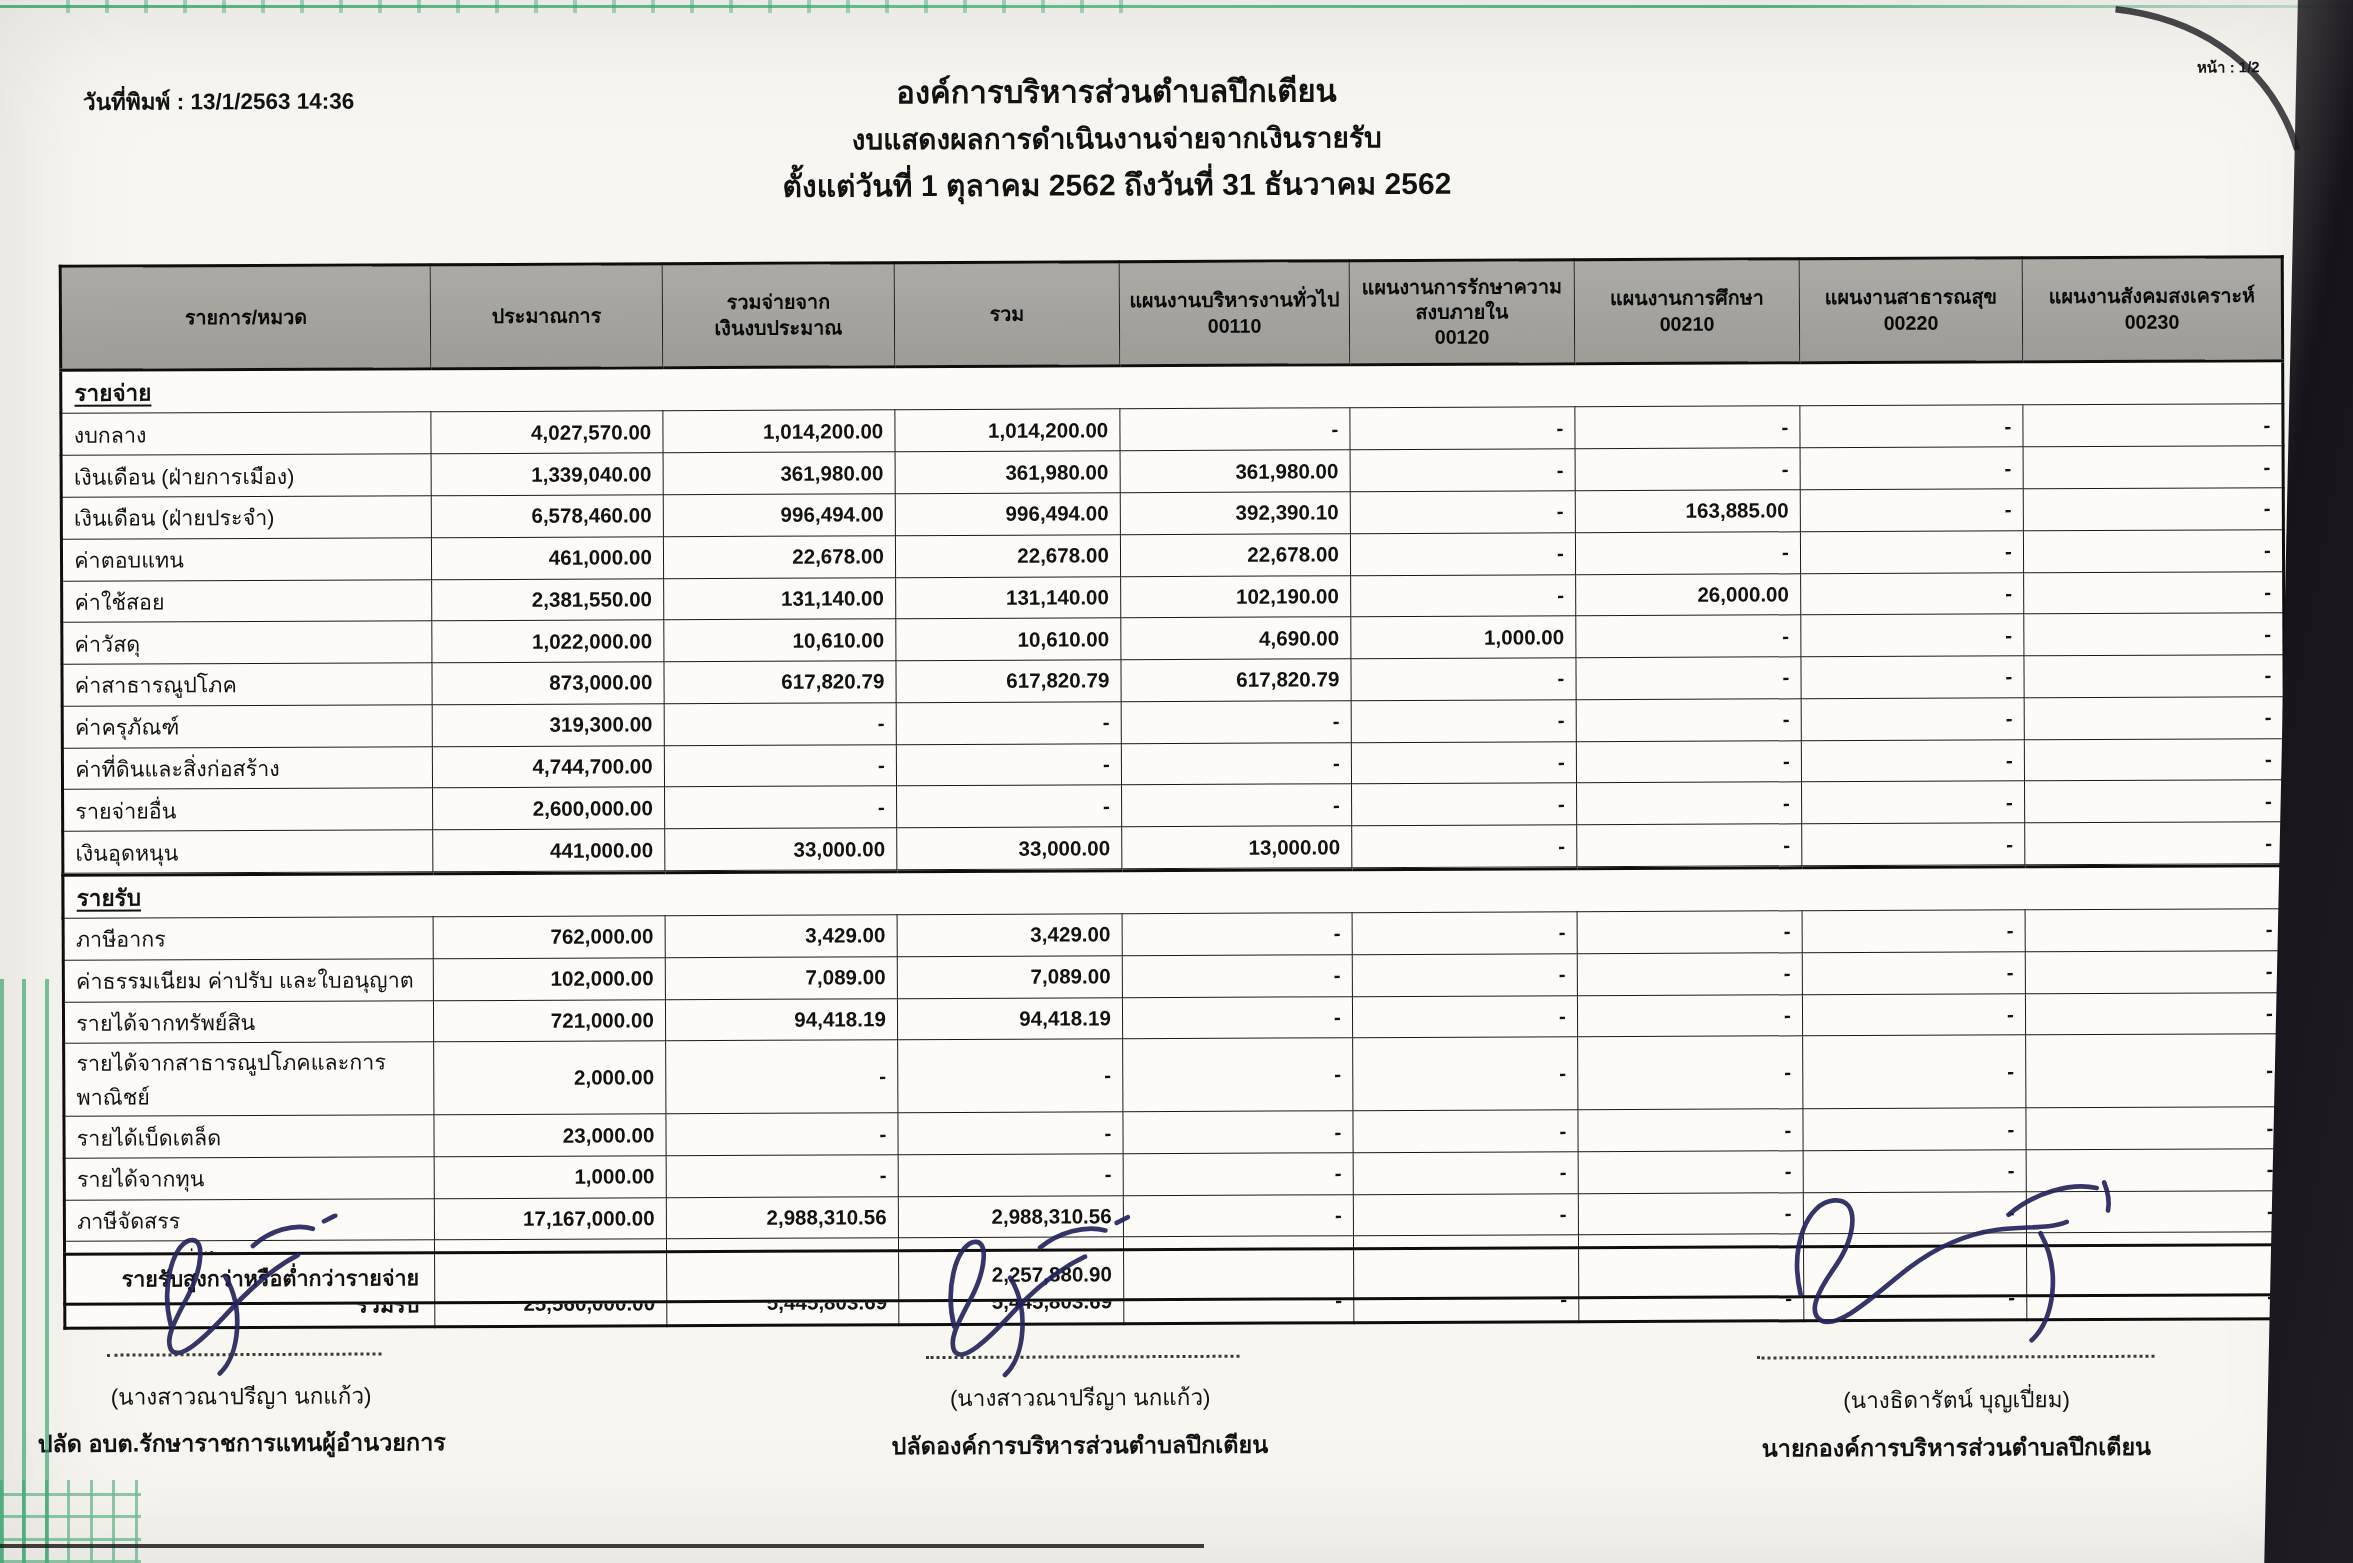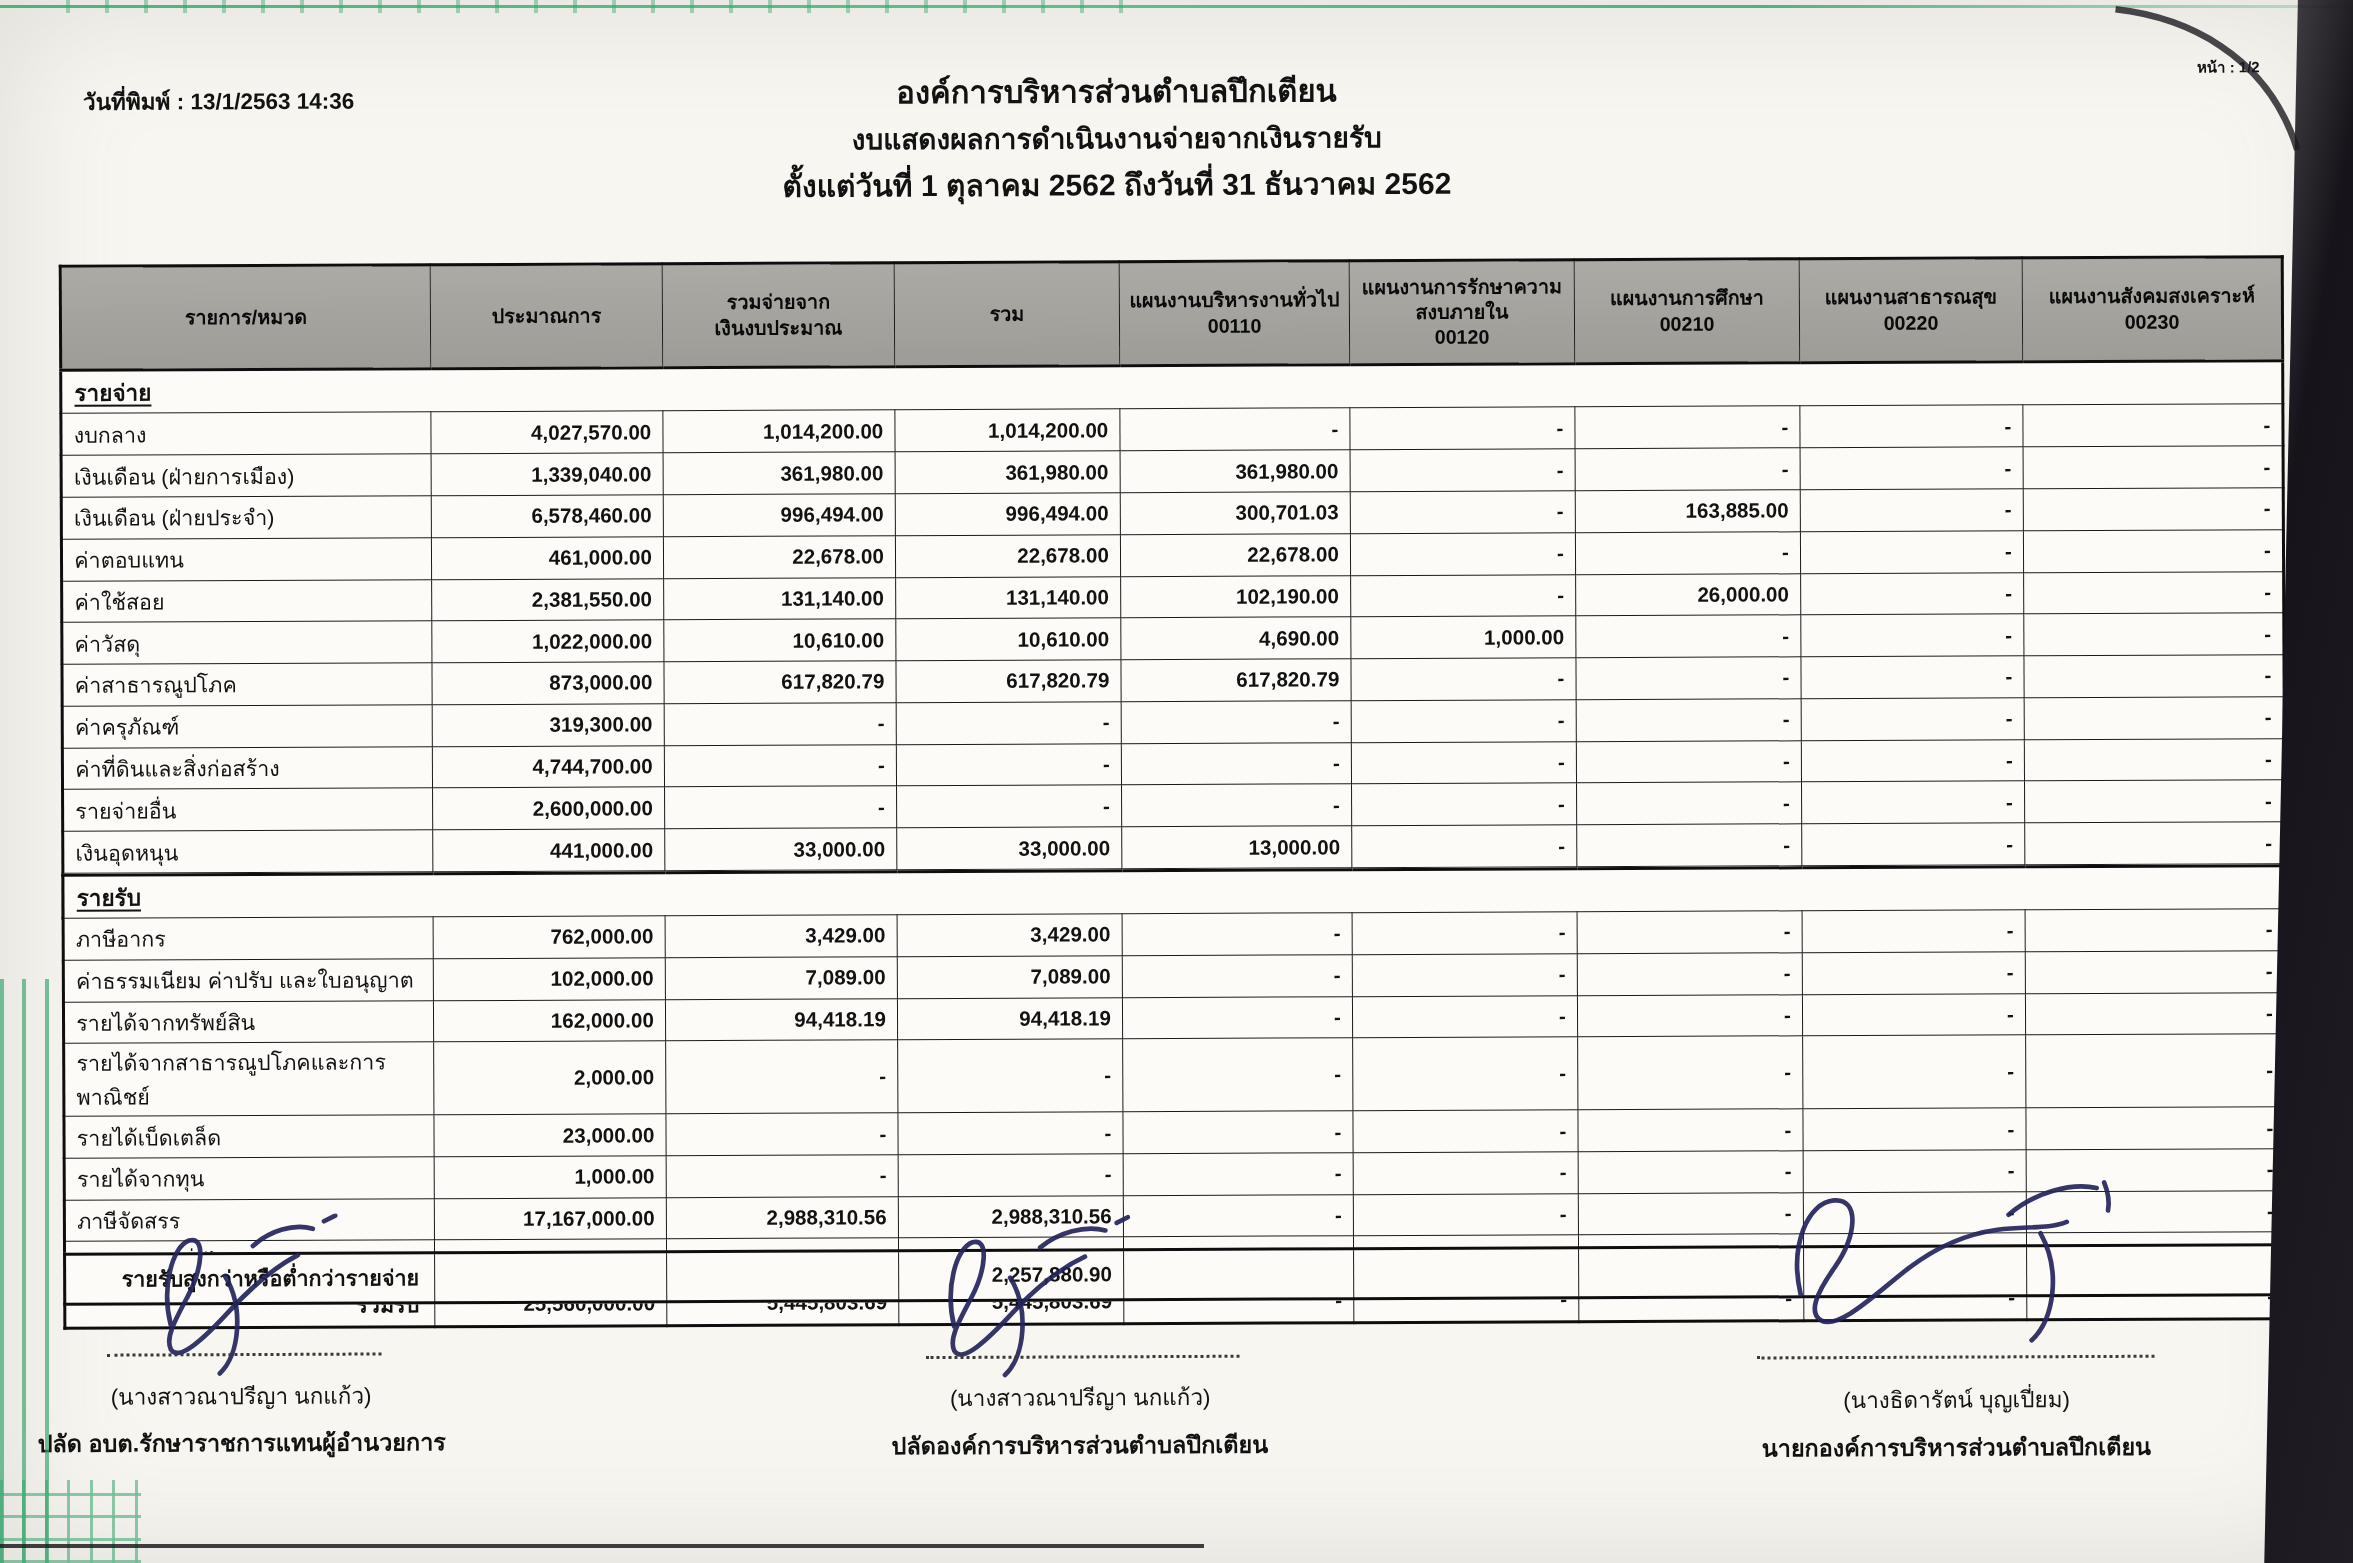--- a/index.html
+++ b/index.html
@@ -156,21 +156,21 @@
           <td class="num">-</td>
           <td class="num">-</td>
           <td class="num">-</td>
           <td class="num">-</td>
         </tr>
         <tr>
           <td class="lab">เงินเดือน (ฝ่ายประจำ)</td>
           <td class="num">6,578,460.00</td>
           <td class="num">996,494.00</td>
           <td class="num">996,494.00</td>
-          <td class="num">300,701.03</td>
+          <td class="num">392,390.10</td>
           <td class="num">-</td>
           <td class="num">163,885.00</td>
           <td class="num">-</td>
           <td class="num">-</td>
         </tr>
         <tr>
           <td class="lab">ค่าตอบแทน</td>
           <td class="num">461,000.00</td>
           <td class="num">22,678.00</td>
           <td class="num">22,678.00</td>
@@ -303,21 +303,21 @@
           <td class="num">7,089.00</td>
           <td class="num">7,089.00</td>
           <td class="num">-</td>
           <td class="num">-</td>
           <td class="num">-</td>
           <td class="num">-</td>
           <td class="num">-</td>
         </tr>
         <tr>
           <td class="lab">รายได้จากทรัพย์สิน</td>
-          <td class="num">162,000.00</td>
+          <td class="num">721,000.00</td>
           <td class="num">94,418.19</td>
           <td class="num">94,418.19</td>
           <td class="num">-</td>
           <td class="num">-</td>
           <td class="num">-</td>
           <td class="num">-</td>
           <td class="num">-</td>
         </tr>
         <tr>
           <td class="lab">รายได้จากสาธารณูปโภคและการพาณิชย์</td>

